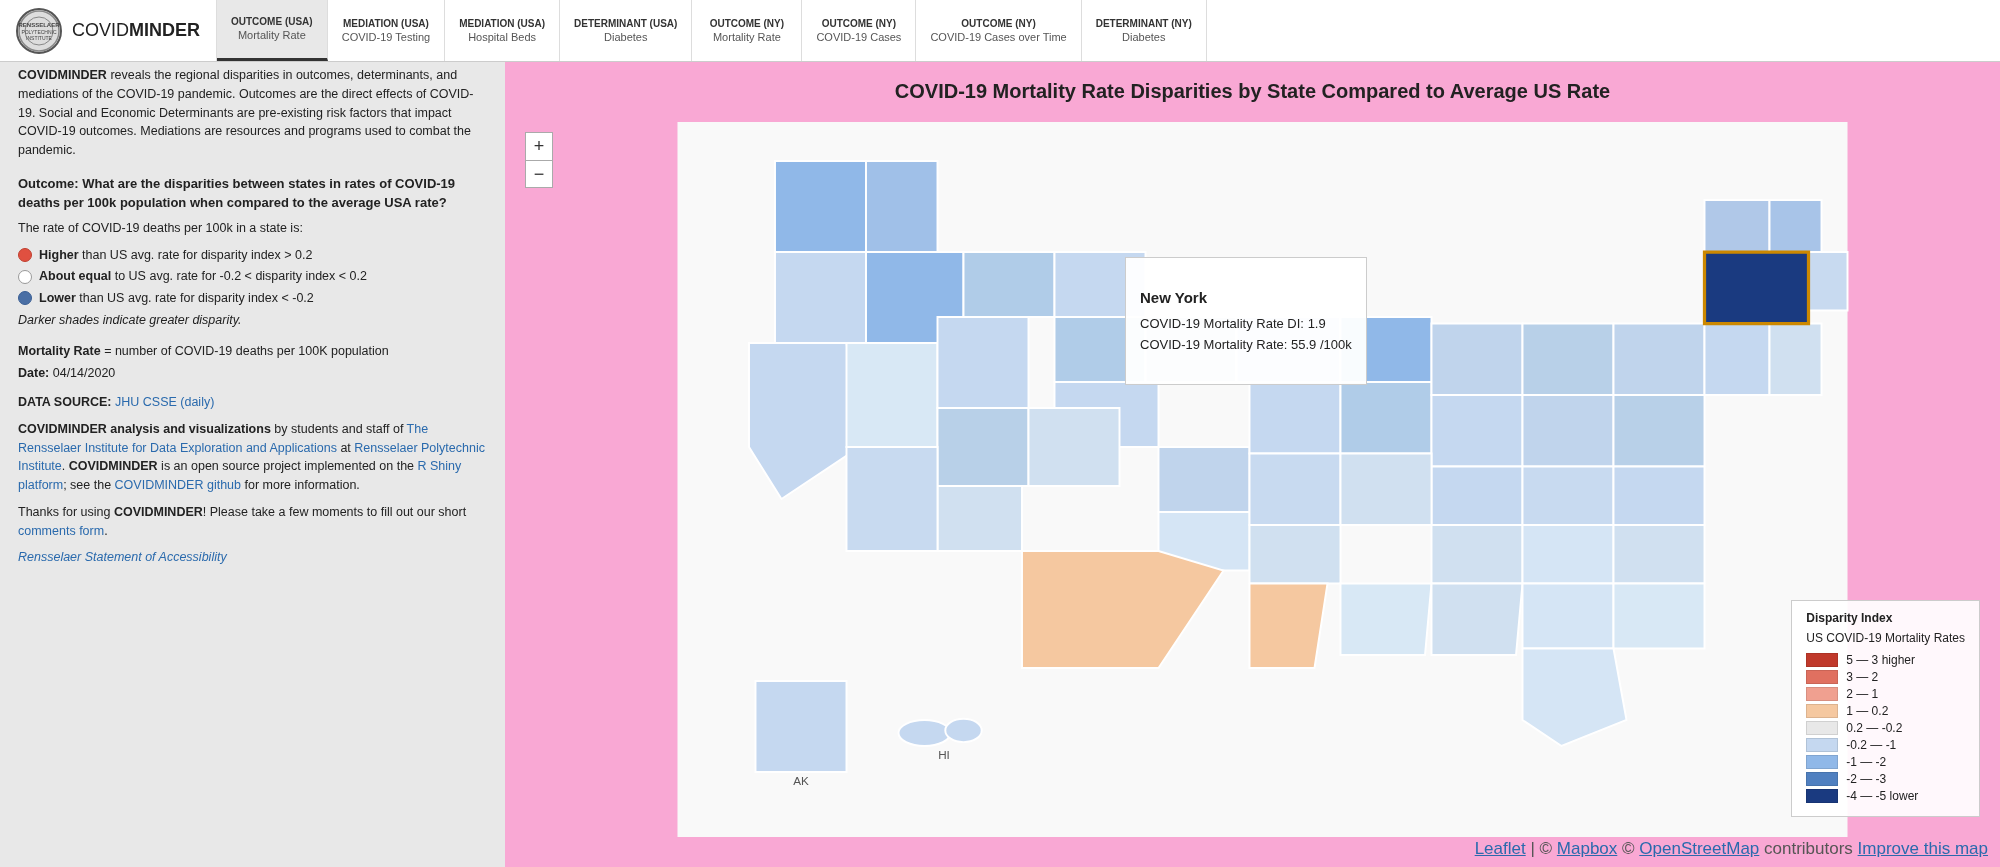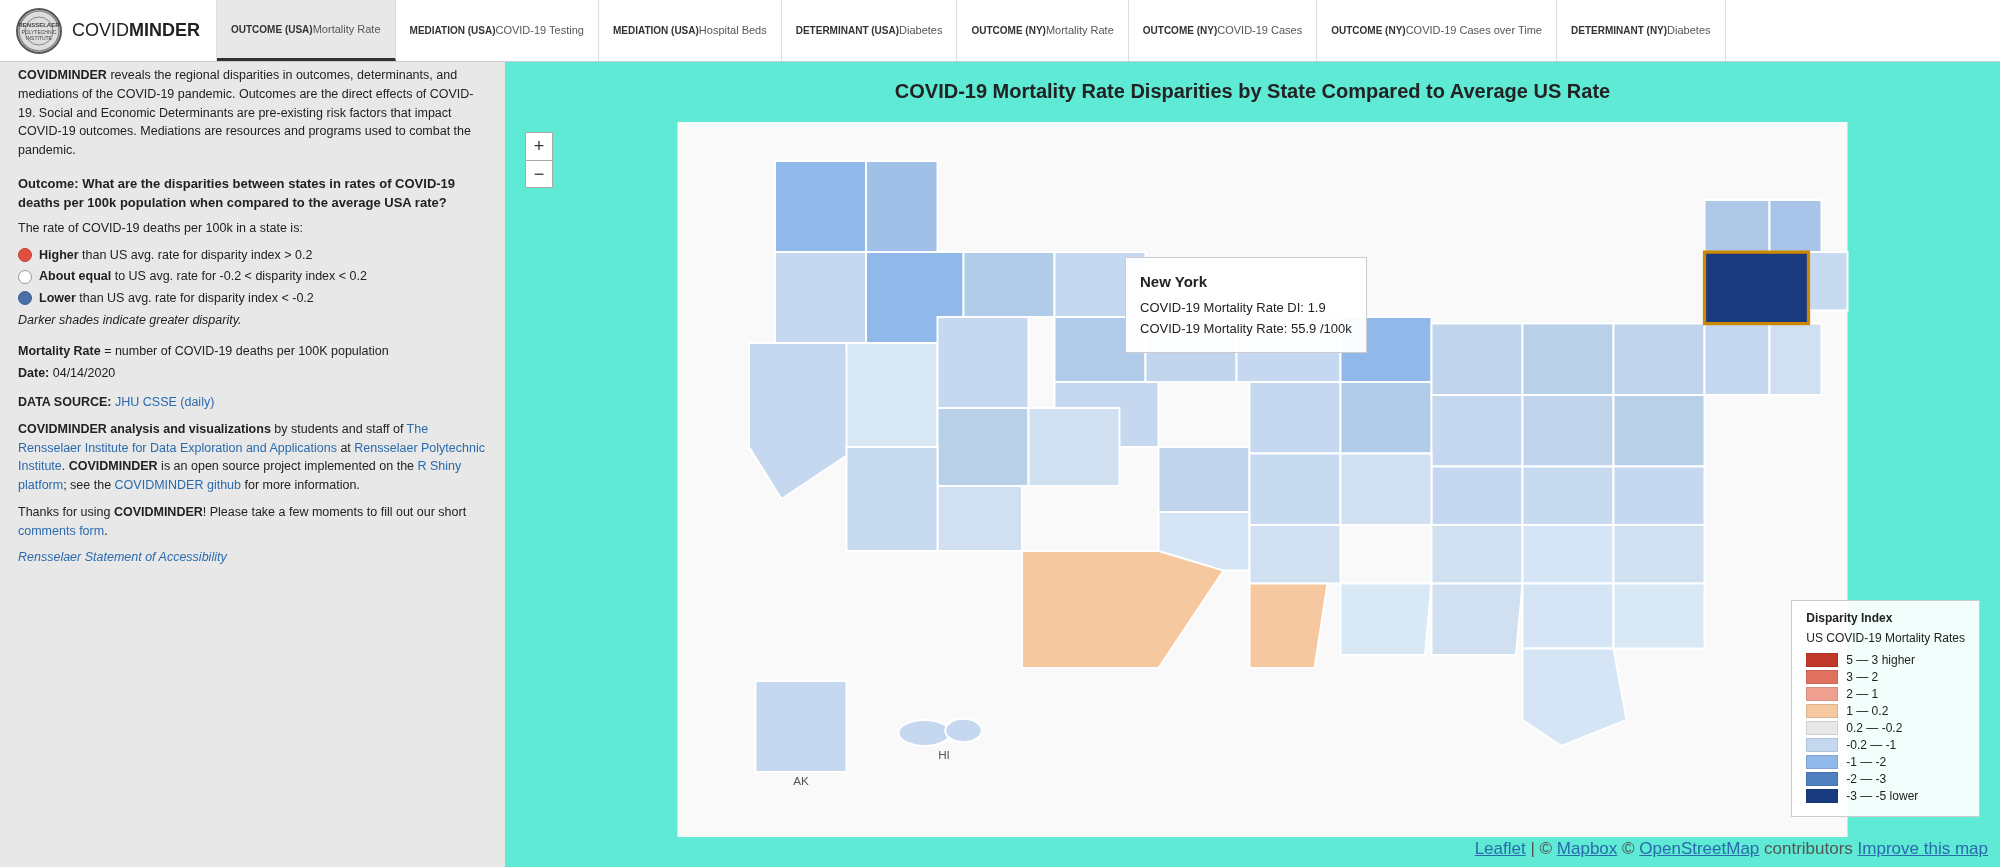--- a/index.html
+++ b/index.html
@@ -31,21 +31,21 @@
       flex-shrink: 0;
     }
     #logo-text { font-size: 18px; font-weight: normal; }
     #logo-text strong { font-weight: 900; }
     #nav {
       display: flex;
       flex: 1;
     }
     .nav-item {
       display: flex;
-      flex-direction: row;
+      flex-direction: column;
       align-items: center;
       justify-content: center;
       padding: 12px 14px;
       cursor: pointer;
       border-right: 1px solid #ddd;
       text-align: center;
       min-width: 110px;
       line-height: 1.3;
     }
     .nav-item.active { background: #e8e8e8; border-bottom: 3px solid #333; }
@@ -82,21 +82,21 @@
     #sidebar .italic { font-style: italic; margin-bottom: 8px; }
     #sidebar .definitions { margin: 12px 0 8px; }
     #sidebar .definitions p { margin-bottom: 4px; }
     #sidebar .source { margin: 10px 0 8px; }
     #sidebar a { color: #2a6aad; text-decoration: none; }
 
     
     #map-area {
       flex: 1;
       position: relative;
-      background: #5eead4;
+      background: #f9a8d4;
       overflow: hidden;
     }
     #map-title {
       text-align: center;
       font-size: 20px;
       font-weight: bold;
       padding: 18px 20px 10px;
       color: #222;
     }
     #map-controls {
@@ -131,21 +131,21 @@
       height: 100%;
     }
 
     
     #tooltip {
       position: absolute;
       top: 195px;
       left: 620px;
       background: rgba(255,255,255,0.95);
       border: 1px solid #ccc;
-      padding: 12px 14px;
+      padding: 28px 14px;
       font-size: 13px;
       line-height: 1.6;
       z-index: 20;
       pointer-events: none;
     }
     #tooltip .tt-title { font-weight: bold; font-size: 15px; margin-bottom: 4px; }
 
     
     #legend {
       position: absolute;
@@ -407,21 +407,21 @@
         <div class="legend-row">
           <div class="legend-swatch" style="background:#90b8e8"></div>
           <span>-1 — -2</span>
         </div>
         <div class="legend-row">
           <div class="legend-swatch" style="background:#5080c0"></div>
           <span>-2 — -3</span>
         </div>
         <div class="legend-row">
           <div class="legend-swatch" style="background:#1a3a80"></div>
-          <span>-3 — -5 lower</span>
+          <span>-4 — -5 lower</span>
         </div>
       </div>
 
     <div id="map-footer">
       <a href="#">Leaflet</a>
       <span> | </span>
       <span>© <a href="#">Mapbox</a></span>
       <span> © </span>
       <a href="#">OpenStreetMap</a>
       <span> contributors</span>

